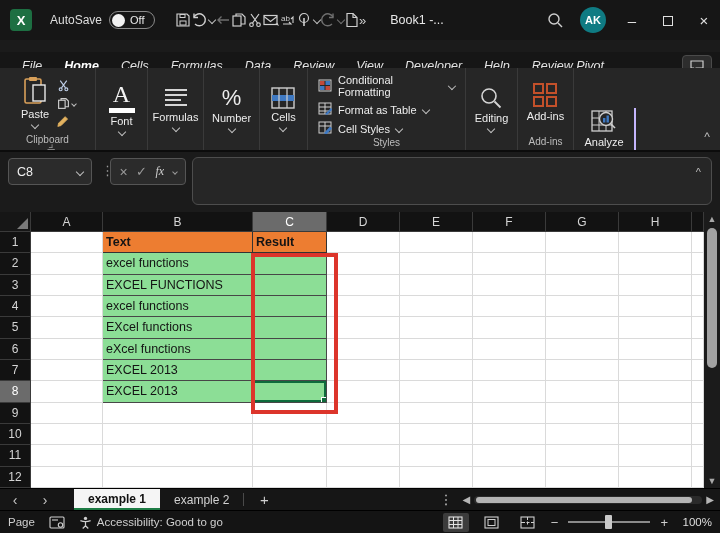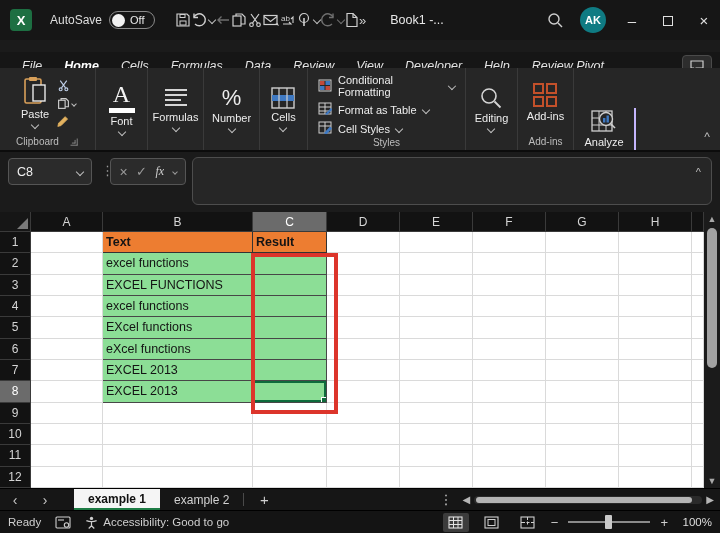--- a/index.html
+++ b/index.html
@@ -31,21 +31,21 @@
   .rtab { font-size:12.5px; color:#e3e3e3; padding:5px 10px 6px; position:relative; }
   .rtab.active { font-weight:bold; color:#ffffff; }
   .rtab.active::after { content:""; position:absolute; left:10px; right:10px; bottom:1px; height:2.5px; background:#27a567; border-radius:2px; }
   .rtab-right { margin-left:auto; display:flex; align-items:center; gap:6px; padding-right:8px; }
   .comment-btn { width:30px; height:22px; background:#2d2d2d; border:1px solid #4a4a4a; border-radius:4px; display:flex; align-items:center; justify-content:center; }
 
   
   #ribbon { top:68px; height:84px; background:#262626; border-bottom:2px solid #0c0c0c; display:flex; }
   .rgroup { display:flex; flex-direction:column; border-right:1px solid #3a3a3a; }
   .rg-content { flex:1; display:flex; align-items:center; justify-content:center; }
-  .rg-label { height:15px; font-size:10px; color:#bdbdbd; display:flex; align-items:center; justify-content:center; gap:4px; padding-bottom:2px; }
+  .rg-label { height:15px; font-size:10px; color:#bdbdbd; display:flex; align-items:center; justify-content:center; gap:4px; padding-bottom:2px;flex-direction:column; }
   .bigbtn { display:flex; flex-direction:column; align-items:center; gap:2px; padding:2px 8px; }
   .bigbtn .lbl { font-size:11px; color:#ededed; }
   .vstack { display:flex; flex-direction:column; gap:5px; padding:4px 6px 0 0; }
   .smallico { display:flex; align-items:center; gap:2px; }
   .fontA { font-size:24px; color:#f2f2f2; line-height:22px; font-family:"Liberation Serif", serif; }
   .fontbar { width:26px; height:5px; background:#ffffff; margin-top:1px; }
   .pct { font-size:22px; color:#ededed; line-height:24px; }
   .styles-rows { display:flex; flex-direction:column; gap:4px; align-items:flex-start; padding:6px 10px 0; }
   .style-row { display:flex; align-items:center; gap:6px; font-size:11px; color:#ededed; }
   .launcher { width:10px; height:10px; border-right:1.4px solid #aaa; border-bottom:1.4px solid #aaa; position:relative; margin-left:6px; }
@@ -607,21 +607,21 @@
   <div class="hscroll">
     <span class="hs-arrow">◀</span>
     <div class="hs-track">
         <div class="hs-thumb"></div>
       </div>
     <span class="hs-arrow">▶</span>
   </div>
 </div>
 
 <div id="statusbar" class="band">
-  <span>Ready</span>
+  <span>Page</span>
   <span class="sb-item">
     <svg width="16" height="13" viewBox="0 0 16 13">
         <rect x="1" y="1" width="14" height="11" rx="1" fill="none" stroke="#cfcfcf" stroke-width="1.1"></rect>
         <circle cx="11.5" cy="9" r="2.2" fill="none" stroke="#cfcfcf" stroke-width="1.1"></circle>
         <path d="M3 4 h6" stroke="#cfcfcf" stroke-width="1.1"></path>
       </svg>
   </span>
   <span class="sb-item">
     <svg width="13" height="13" viewBox="0 0 14 14">
         <circle cx="7" cy="2.6" r="1.8" fill="#cfcfcf"></circle>

